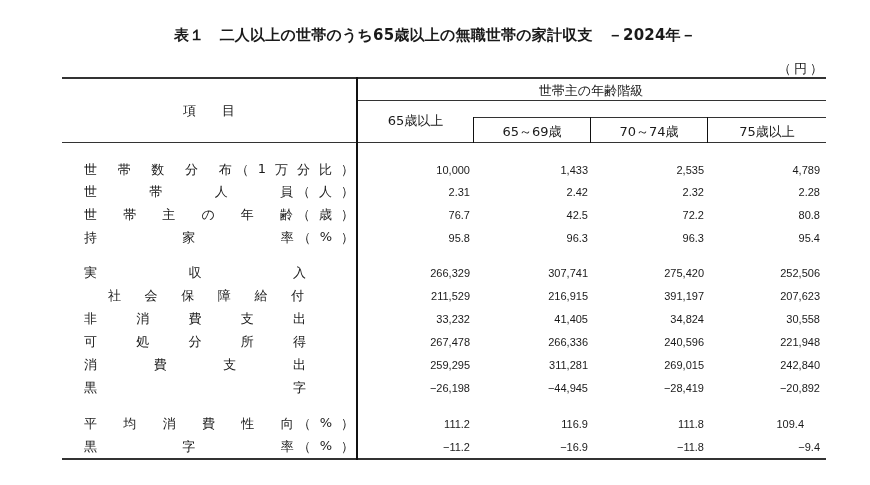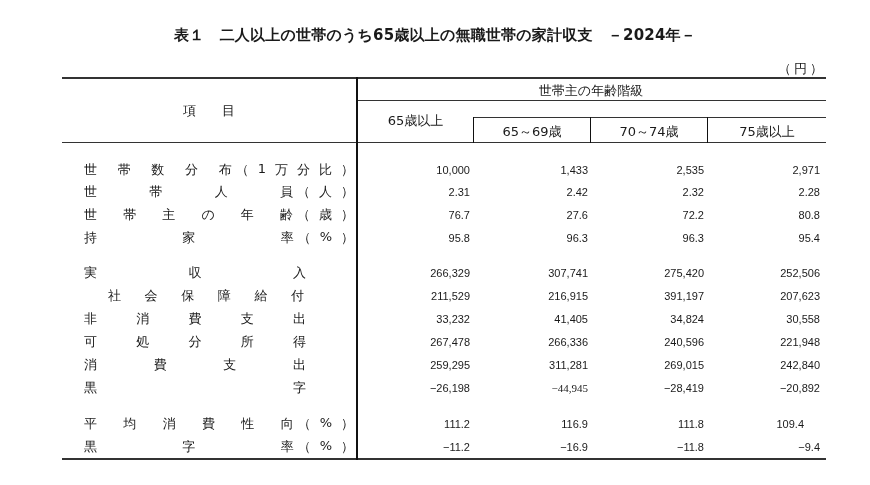--- a/index.html
+++ b/index.html
@@ -70,21 +70,21 @@
         <span>1</span>
         <span>万</span>
         <span>分</span>
         <span>比</span>
         <span>）</span>
       </div>
     </div>
     <div class="cell" style="top: 159px; left: 370px; width: 100px;">10,000</div>
     <div class="cell" style="top: 159px; left: 488px; width: 100px;">1,433</div>
     <div class="cell" style="top: 159px; left: 604px; width: 100px;">2,535</div>
-    <div class="cell" style="top: 159px; left: 720px; width: 100px;">2,971</div>
+    <div class="cell" style="top: 159px; left: 720px; width: 100px;">4,789</div>
     <div class="rowlabel" style="top: 181px;">
       <div class="main">
         <span>世</span>
         <span>帯</span>
         <span>人</span>
         <span>員</span>
       </div>
       <div class="suffix">
         <span>（</span>
         <span>人</span>
@@ -104,21 +104,21 @@
         <span>年</span>
         <span>齢</span>
       </div>
       <div class="suffix">
         <span>（</span>
         <span>歳</span>
         <span>）</span>
       </div>
     </div>
     <div class="cell" style="top: 204px; left: 370px; width: 100px;">76.7</div>
-    <div class="cell" style="top: 204px; left: 488px; width: 100px;">27.6</div>
+    <div class="cell" style="top: 204px; left: 488px; width: 100px;">42.5</div>
     <div class="cell" style="top: 204px; left: 604px; width: 100px;">72.2</div>
     <div class="cell" style="top: 204px; left: 720px; width: 100px;">80.8</div>
     <div class="rowlabel" style="top: 227px;">
       <div class="main">
         <span>持</span>
         <span>家</span>
         <span>率</span>
       </div>
       <div class="suffix">
         <span>（</span>
@@ -193,21 +193,21 @@
     <div class="cell" style="top: 354px; left: 488px; width: 100px;">311,281</div>
     <div class="cell" style="top: 354px; left: 604px; width: 100px;">269,015</div>
     <div class="cell" style="top: 354px; left: 720px; width: 100px;">242,840</div>
     <div class="rowlabel" style="top: 377px;">
       <div class="main" style="flex: 0 0 222px; padding-right: 0px;">
         <span>黒</span>
         <span>字</span>
       </div>
     </div>
     <div class="cell" style="top: 377px; left: 370px; width: 100px;">−26,198</div>
-    <div class="cell" style="top: 377px; left: 488px; width: 100px; font-family: Liberation Serif, serif;">−44,945</div>
+    <div class="cell" style="top: 377px; left: 488px; width: 100px;">−44,945</div>
     <div class="cell" style="top: 377px; left: 604px; width: 100px;">−28,419</div>
     <div class="cell" style="top: 377px; left: 720px; width: 100px;">−20,892</div>
     <div class="rowlabel" style="top: 413px;">
       <div class="main">
         <span>平</span>
         <span>均</span>
         <span>消</span>
         <span>費</span>
         <span>性</span>
         <span>向</span>

